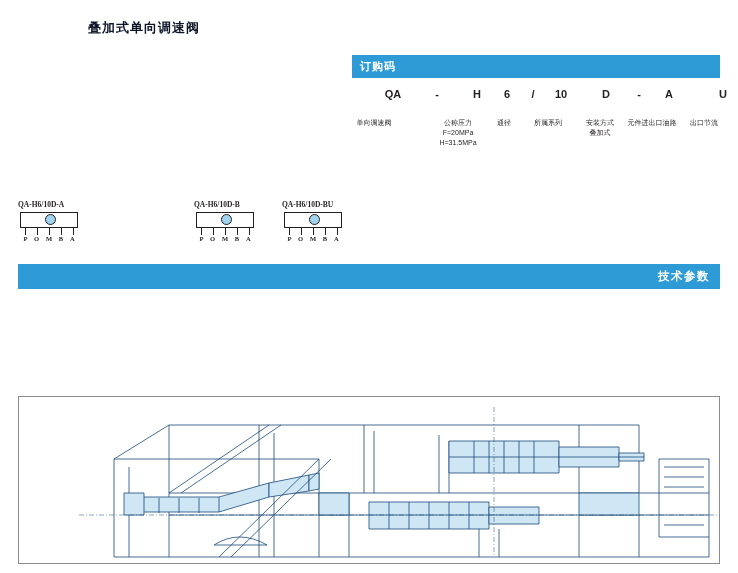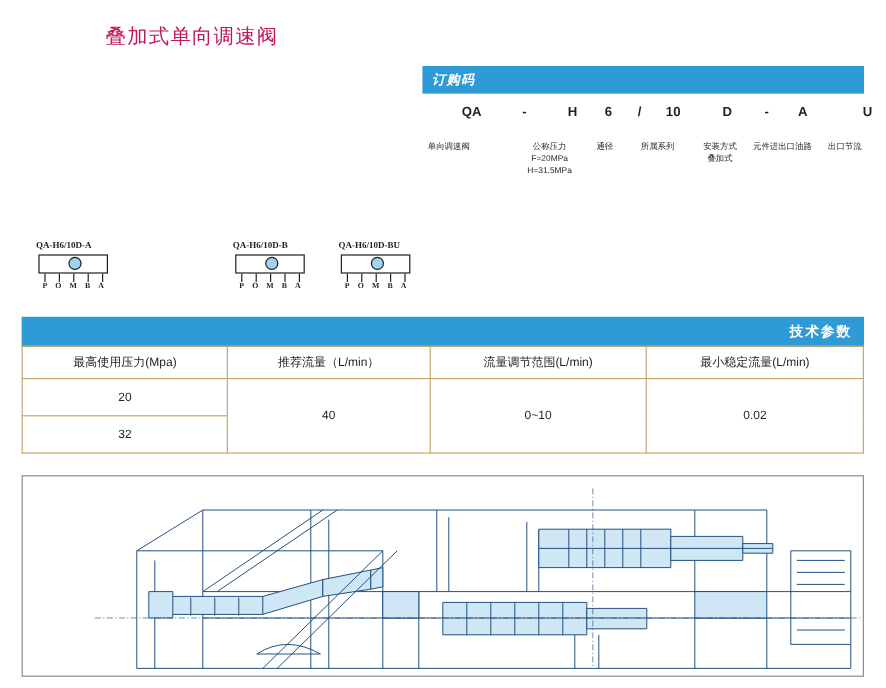--- a/index.html
+++ b/index.html
@@ -19,43 +19,42 @@
     position: relative;
     width: 738px;
     height: 573px;
   }
 
   
   .doc-title {
     position: absolute;
     left: 88px;
     top: 19px;
-    font-size: 17px;
-    font-weight: normal;
+    font-size: 13px;
+    font-weight: bold;
     letter-spacing: 1px;
-    color: #be185d;
+    color: #0f172a;
   }
 
   
   .order-block {
     position: absolute;
     left: 352px;
     top: 55px;
     width: 376px;
   }
   .order-header {
     background: #2e9bd6;
     color: #ffffff;
     font-size: 11px;
     font-weight: bold;
     padding: 4px 8px 4px 8px;
     letter-spacing: 1px;
     width: 368px;
     box-sizing: border-box;
-    font-style: italic;
   }
   .order-codes {
     position: relative;
     height: 26px;
     margin-top: 10px;
   }
   .order-codes span {
     position: absolute;
     font-size: 11px;
     font-weight: bold;
@@ -231,21 +230,21 @@
         <div style="left: 106px;">公称压力<br>F=20MPa<br>H=31.5MPa</div>
         <div style="left: 152px;">通径</div>
         <div style="left: 196px;">所属系列</div>
         <div style="left: 248px;">安装方式<br>叠加式</div>
         <div style="left: 300px;">元件进出口油路</div>
         <div style="left: 352px;">出口节流</div>
       </div>
   </div>
 
   <div class="variants">
-      <div class="variant" style="left: 0px; margin-left: 12px;">
+      <div class="variant" style="left: 0px;">
         <div class="variant-label">QA-H6/10D-A</div>
         <div class="variant-fig">
           <div class="box"></div>
           <div class="circle"></div>
           <div class="tick" style="left: 7px;"></div>
           <div class="tick" style="left: 19px;"></div>
           <div class="tick" style="left: 31px;"></div>
           <div class="tick" style="left: 43px;"></div>
           <div class="tick" style="left: 55px;"></div>
           <div class="ports">
@@ -292,41 +291,20 @@
             <span>M</span>
             <span>B</span>
             <span>A</span>
           </div>
         </div>
       </div>
     </div>
 
   <div class="section-bar" id="bar-tech">技术参数</div>
 
-  <table class="tech-table">
-    <thead>
-      <tr>
-        <th>最高使用压力(Mpa)</th>
-        <th>推荐流量（L/min）</th>
-        <th>流量调节范围(L/min)</th>
-        <th>最小稳定流量(L/min)</th>
-      </tr>
-    </thead>
-    <tbody>
-      <tr>
-        <td>20</td>
-        <td rowspan="2">40</td>
-        <td rowspan="2">0~10</td>
-        <td rowspan="2">0.02</td>
-      </tr>
-      <tr>
-        <td>32</td>
-      </tr>
-    </tbody>
-  </table>
 
 
   <div class="drawing-frame">
     <svg width="700" height="166" viewBox="0 0 700 166">
       <g stroke="#1a4a7a" stroke-width="0.8" fill="none" stroke-linejoin="round">
 
         <path d="M95 160 L95 62 L150 28 L560 28 L620 28"></path>
         <path d="M95 62 L300 62"></path>
         <path d="M110 160 L110 70"></path>
         <path d="M150 28 L150 96 L150 160"></path>

